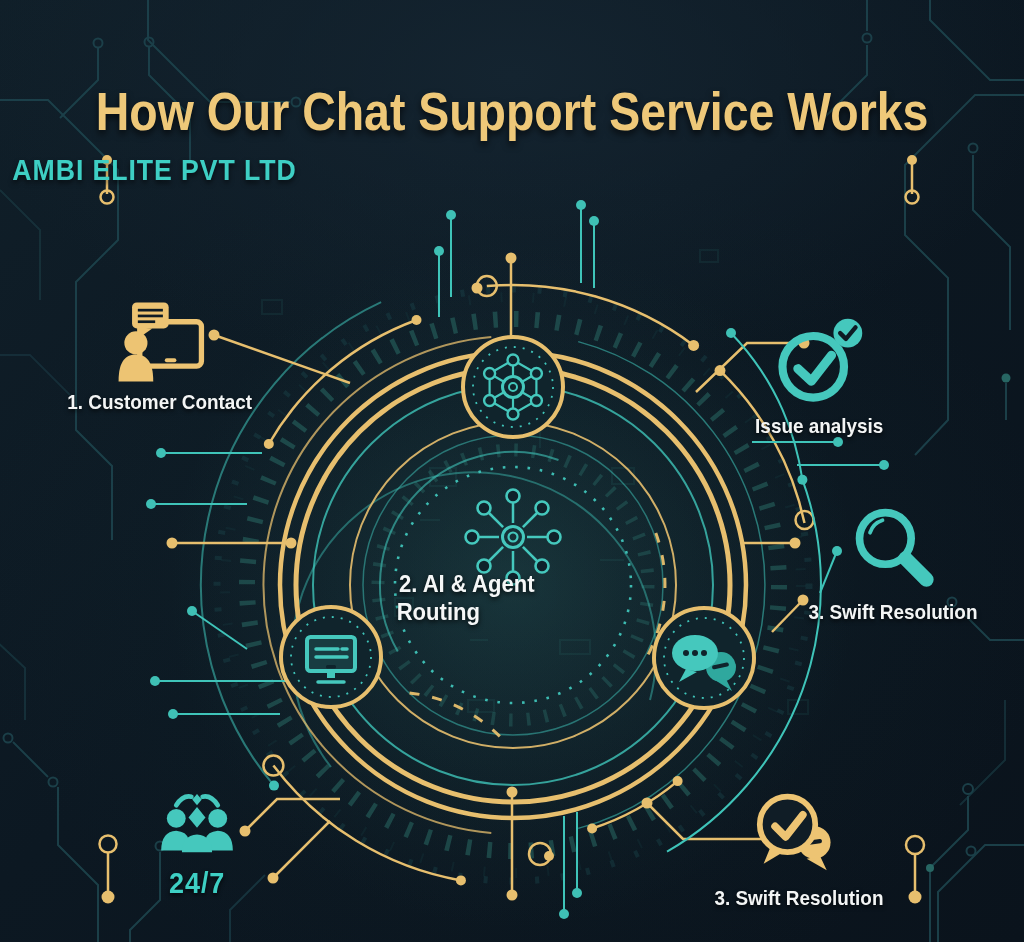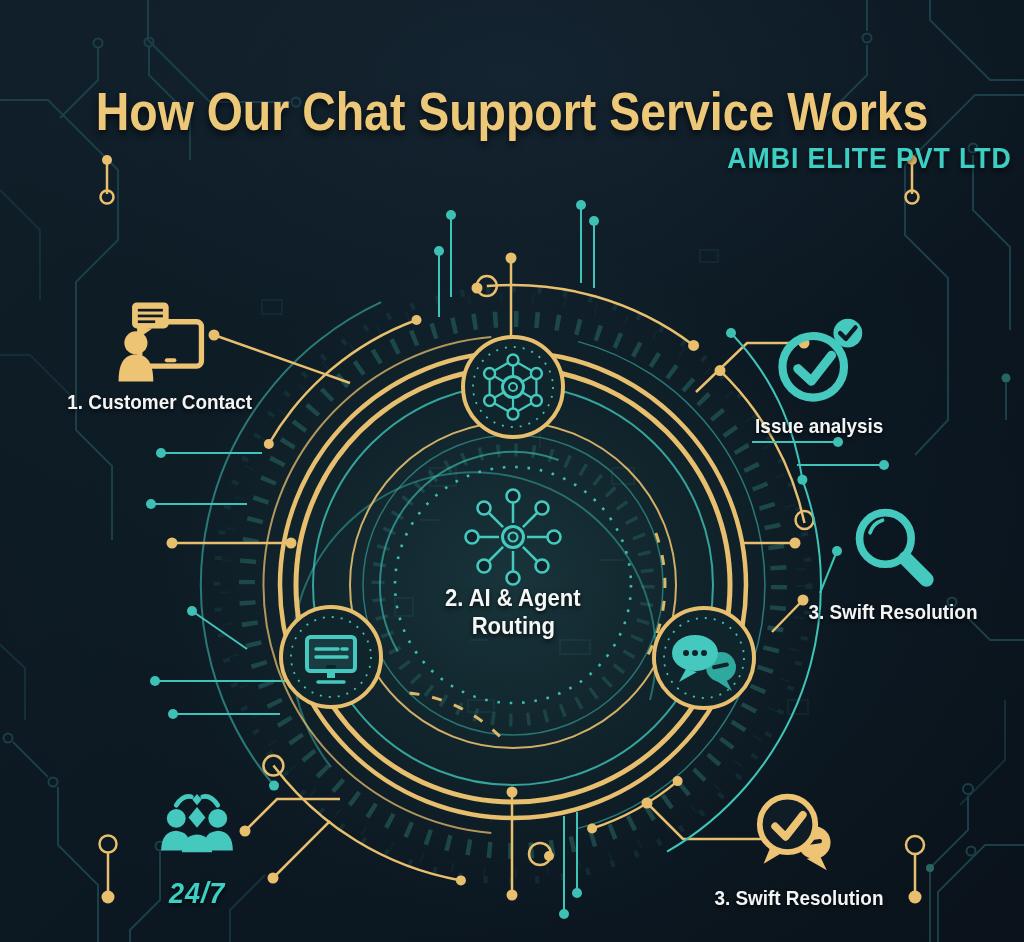--- a/index.html
+++ b/index.html
@@ -13,40 +13,40 @@
     color:#f3f5f5;
   }
   .abs{position:absolute;}
   svg{display:block;}
   .cond{display:inline-block;transform:scaleX(.9);transform-origin:50% 50%;white-space:nowrap;}
 
   #title{left:0;top:80px;width:1024px;text-align:center;
     font-size:54px;font-weight:700;letter-spacing:0px;color:#eec879;
     text-shadow:0 4px 8px rgba(0,0,0,.65);}
   #title .cond{transform:scaleX(.86);}
-  #subtitle{left:0;top:142px;width:1024px;text-align:right;
+  #subtitle{left:0;top:154px;width:1024px;text-align:left;
     font-size:29px;font-weight:700;letter-spacing:1px;color:#3ecfc4;
     text-shadow:0 3px 6px rgba(0,0,0,.6);}
   #subtitle .cond{transform:scaleX(.92);}
 
   .step{position:absolute;width:260px;text-align:center;}
   .step .icon{display:flex;justify-content:center;}
   .step .lbl{margin-top:8px;font-size:21px;font-weight:700;color:#f3f5f5;
     text-shadow:0 2px 5px rgba(0,0,0,.75);}
   .step .lbl .cond{transform:scaleX(.9);}
 
   #node-customer{left:30px;top:300px;text-align:center;}
   #node-issue{left:689px;top:316px;}
   #node-omni{left:6px;top:512px;}
   #node-swift-r{left:763px;top:504px;}
   #node-247{left:67px;top:792px;}
-  #node-247 .lbl{color:#3ecfc4;font-size:30px;margin-top:18px;letter-spacing:1px;font-style:italic;}
+  #node-247 .lbl{color:#3ecfc4;font-size:30px;margin-top:8px;letter-spacing:1px;}
   #node-swift-b{left:669px;top:790px;}
 
-  #center-label{left:393px;top:584px;width:240px;text-align:center;
+  #center-label{left:393px;top:570px;width:240px;
     font-size:24px;font-weight:700;line-height:1.15;color:#f5f7f7;
     text-shadow:0 2px 6px rgba(0,0,0,.8);}
   #center-label .cond{transform:scaleX(.92);}
 </style>
 </head>
 <body>
 
 <div id="stage">
 
   <svg class="abs" width="1024" height="942" viewBox="0 0 1024 942" style="left:0;top:0">

